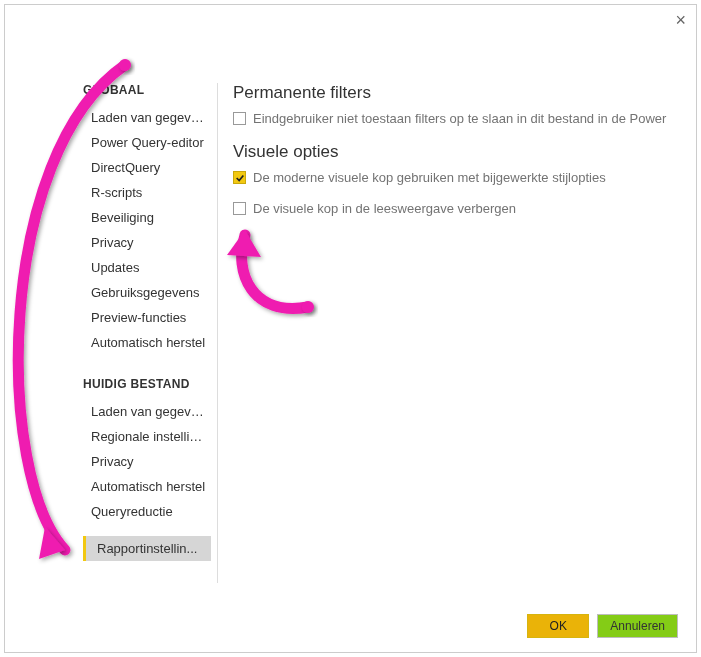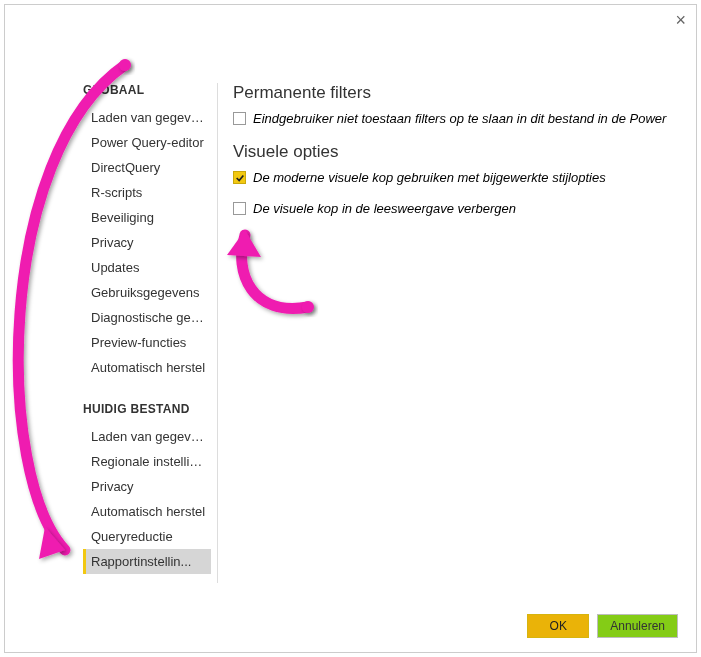--- a/index.html
+++ b/index.html
@@ -64,42 +64,42 @@
     padding: 5px 4px 5px 8px;
     margin-left: 0px;
     white-space: nowrap;
     overflow: hidden;
     text-overflow: ellipsis;
     cursor: pointer;
   }
   .nav-item.selected {
     background: #d6d6d6;
     border-left: 3px solid #f2c811;
-    padding-left: 5px;
+    padding-left: 11px;
+    margin-top: 12px;
   }
   .content {
     position: absolute;
     top: 78px; left: 228px; right: 20px;
   }
   .section-title {
     font-size: 17px;
     color: #333;
     margin: 0 0 8px 0;
     font-weight: 400;
   }
   .opt-row {
     display: flex;
     align-items: center;
     gap: 7px;
     margin: 4px 0 16px 0;
   }
   .opt-row .lbl {
     font-size: 13px;
-    color: #000000;
-    font-style: italic;
+    color: #737373;
   }
   .chk {
     width: 13px; height: 13px;
     border: 1px solid #999;
     background: #fff;
     display: inline-flex;
     align-items: center;
     justify-content: center;
     flex: 0 0 auto;
   }
@@ -147,21 +147,20 @@
     <div class="group-header">GLOBAAL</div>
     <div id="group1">
         <div class="nav-item">Laden van gegevens</div>
         <div class="nav-item">Power Query-editor</div>
         <div class="nav-item">DirectQuery</div>
         <div class="nav-item">R-scripts</div>
         <div class="nav-item">Beveiliging</div>
         <div class="nav-item">Privacy</div>
         <div class="nav-item">Updates</div>
         <div class="nav-item">Gebruiksgegevens</div>
-        <div class="nav-item">Diagnostische geg...</div>
         <div class="nav-item">Preview-functies</div>
         <div class="nav-item">Automatisch herstel</div>
       </div>
     <div class="group-header second">HUIDIG BESTAND</div>
     <div id="group2">
         <div class="nav-item">Laden van gegevens</div>
         <div class="nav-item">Regionale instelling...</div>
         <div class="nav-item">Privacy</div>
         <div class="nav-item">Automatisch herstel</div>
         <div class="nav-item">Queryreductie</div>

